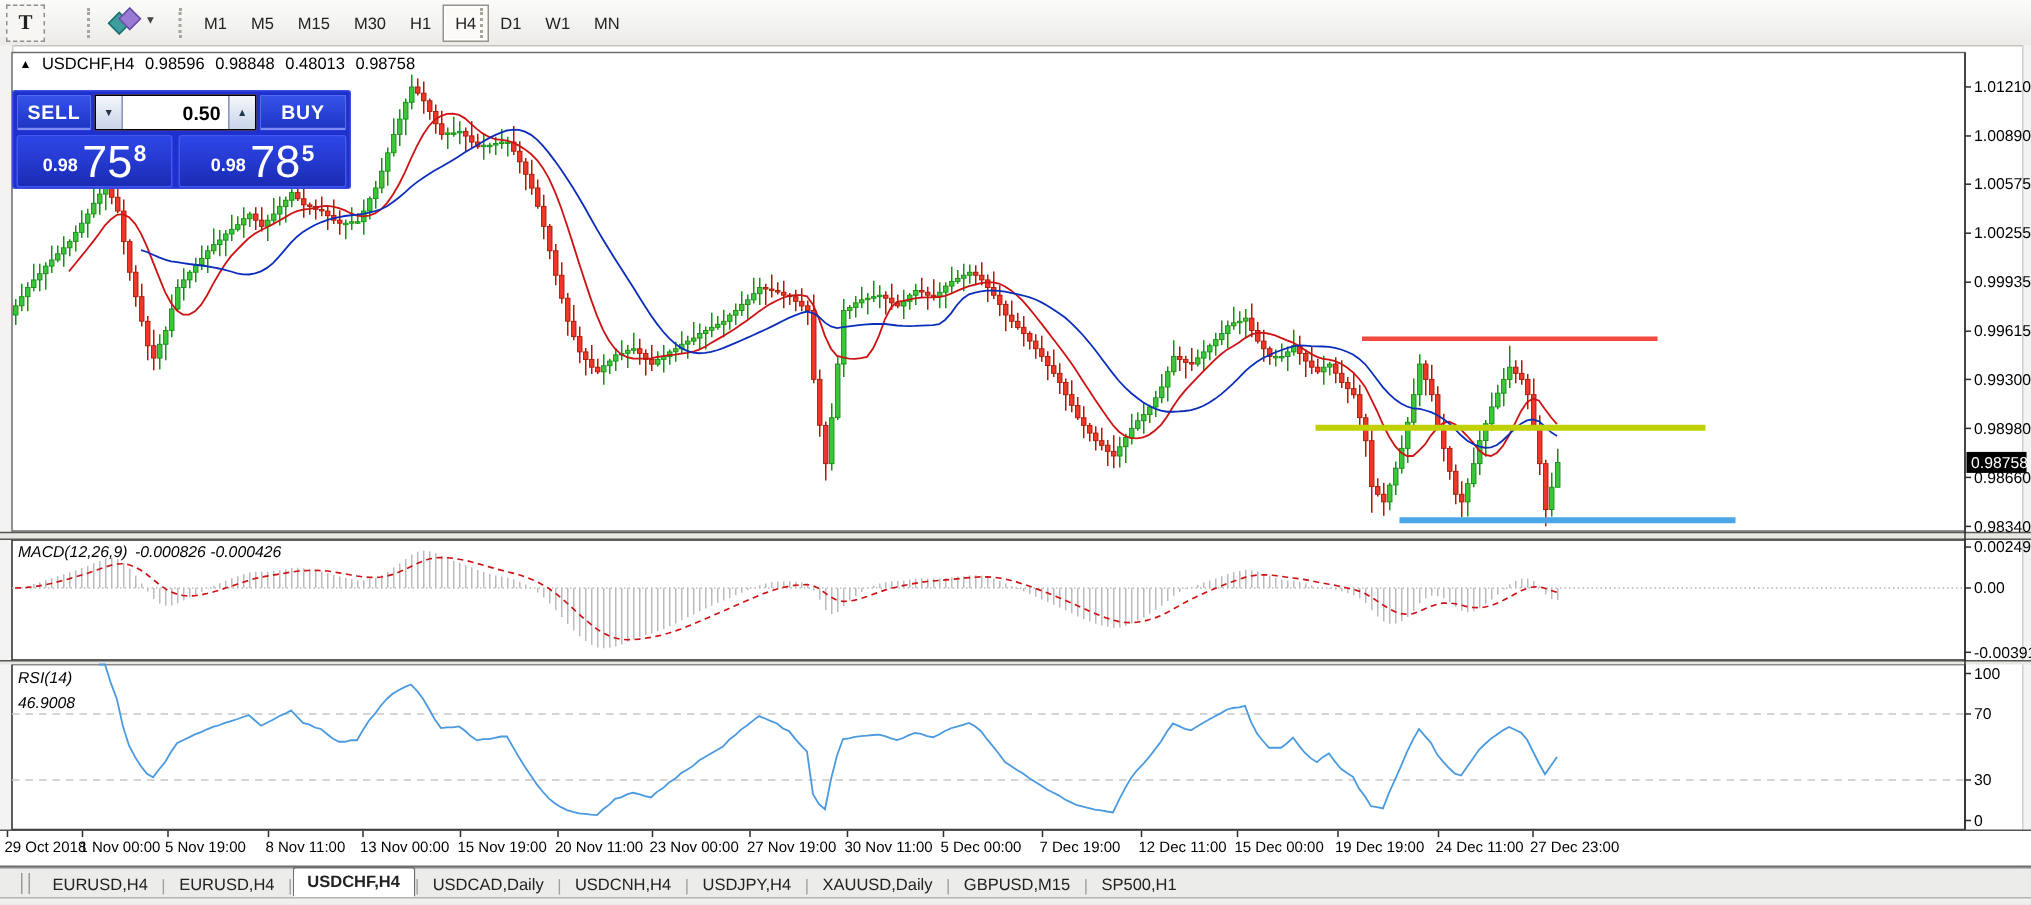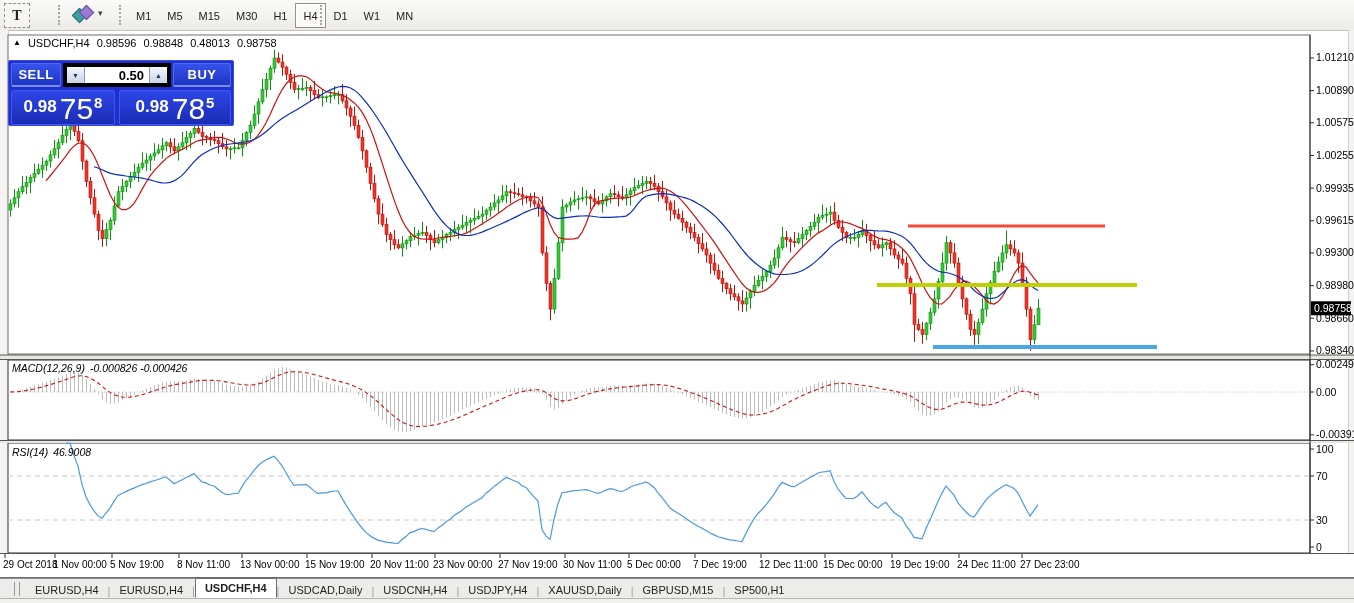--- a/index.html
+++ b/index.html
@@ -29,32 +29,32 @@
   
   .tpanel{left:8px;top:60px;width:226px;height:66px;background:#1e30ce;border:1px solid #3a4ce0;
           border-radius:2px;padding:2px;box-sizing:border-box;z-index:6;}
   .trow1{display:flex;height:24px;gap:2px;}
   .bigbtn{flex:none;display:flex;align-items:center;justify-content:center;color:#fff;
           font-size:13px;font-weight:600;letter-spacing:.5px;
           background:linear-gradient(#3552ea,#1f36c4);border:1px solid #5468f0;
           border-bottom:2px solid #7d8cf2;border-radius:2px;box-sizing:border-box;}
   .sellbtn{width:50px;}
   .buybtn{width:58px;}
-  .stepper{flex:1;display:flex;background:#f9a8d4;border:4px solid #000000;box-sizing:border-box;}
+  .stepper{flex:1;display:flex;background:#f9a8d4;border:1px solid #000000;box-sizing:border-box;}
   .stepbtn{width:17px;display:flex;align-items:center;justify-content:center;font-size:7px;color:#24354f;
            background:linear-gradient(#f4f7fc,#c8d4e8);}
   .stepdn{border-right:1px solid #7f9db9;}
   .stepup{border-left:1px solid #7f9db9;}
   .volfield{flex:1;display:flex;align-items:center;justify-content:flex-end;padding-right:5px;
             font-size:13px;font-weight:bold;color:#000;background:#fff;}
   .trow2{display:flex;height:35px;gap:4px;margin-top:3px;}
   .ptile{display:flex;align-items:flex-end;justify-content:center;color:#fff;padding-bottom:3px;
          background:linear-gradient(#2e46e8,#1a2cb4);border:1px solid #4156ee;
          border-radius:2px;box-sizing:border-box;}
-  .ptile .pfx{font-size:17px;font-weight:bold;margin-bottom:4px;margin-right:3px;text-align:center;}
+  .ptile .pfx{font-size:12px;font-weight:bold;margin-bottom:4px;margin-right:3px;text-align:center;}
   .ptile .big{font-size:30px;font-weight:normal;line-height:25px;}
   .ptile .sup{font-size:15px;font-weight:bold;transform:translateY(-10px);margin-left:1px;}
   .selltile{width:105px;}
   .buytile{width:113px;}
   
   .indlabel{font-size:10.5px;color:#000;z-index:4;display:flex;gap:5px;font-style:italic;}
   
   .timestrip{left:0;top:554px;width:1354px;height:23px;background:#fff;}
   .tabbar{left:0;top:578px;width:1354px;height:20px;background:#ececea;border-top:1px solid #8e8e8e;
           display:flex;align-items:flex-end;padding-left:14px;box-sizing:border-box;}
@@ -1003,21 +1003,21 @@
         <span class="big">78</span>
         <span class="sup">5</span>
       </div>
     </div>
   </div>
 
   <div class="abs indlabel" style="left:12px;top:362px;">
     <span>MACD(12,26,9)</span>
     <span>-0.000826 -0.000426</span>
   </div>
-  <div class="abs indlabel" style="left:12px;top:446px;">
+  <div class="abs indlabel" style="left:12px;top:446px;flex-direction:column;">
     <span>RSI(14)</span>
     <span>46.9008</span>
   </div>
 
   <div class="abs tabbar" id="tabbar">
     <div class="tabgrip"></div>
   <div class="tab">EURUSD,H4</div>
       <span class="tabsep">|</span>
       <div class="tab">EURUSD,H4</div>
       <span class="tabsep">|</span>

